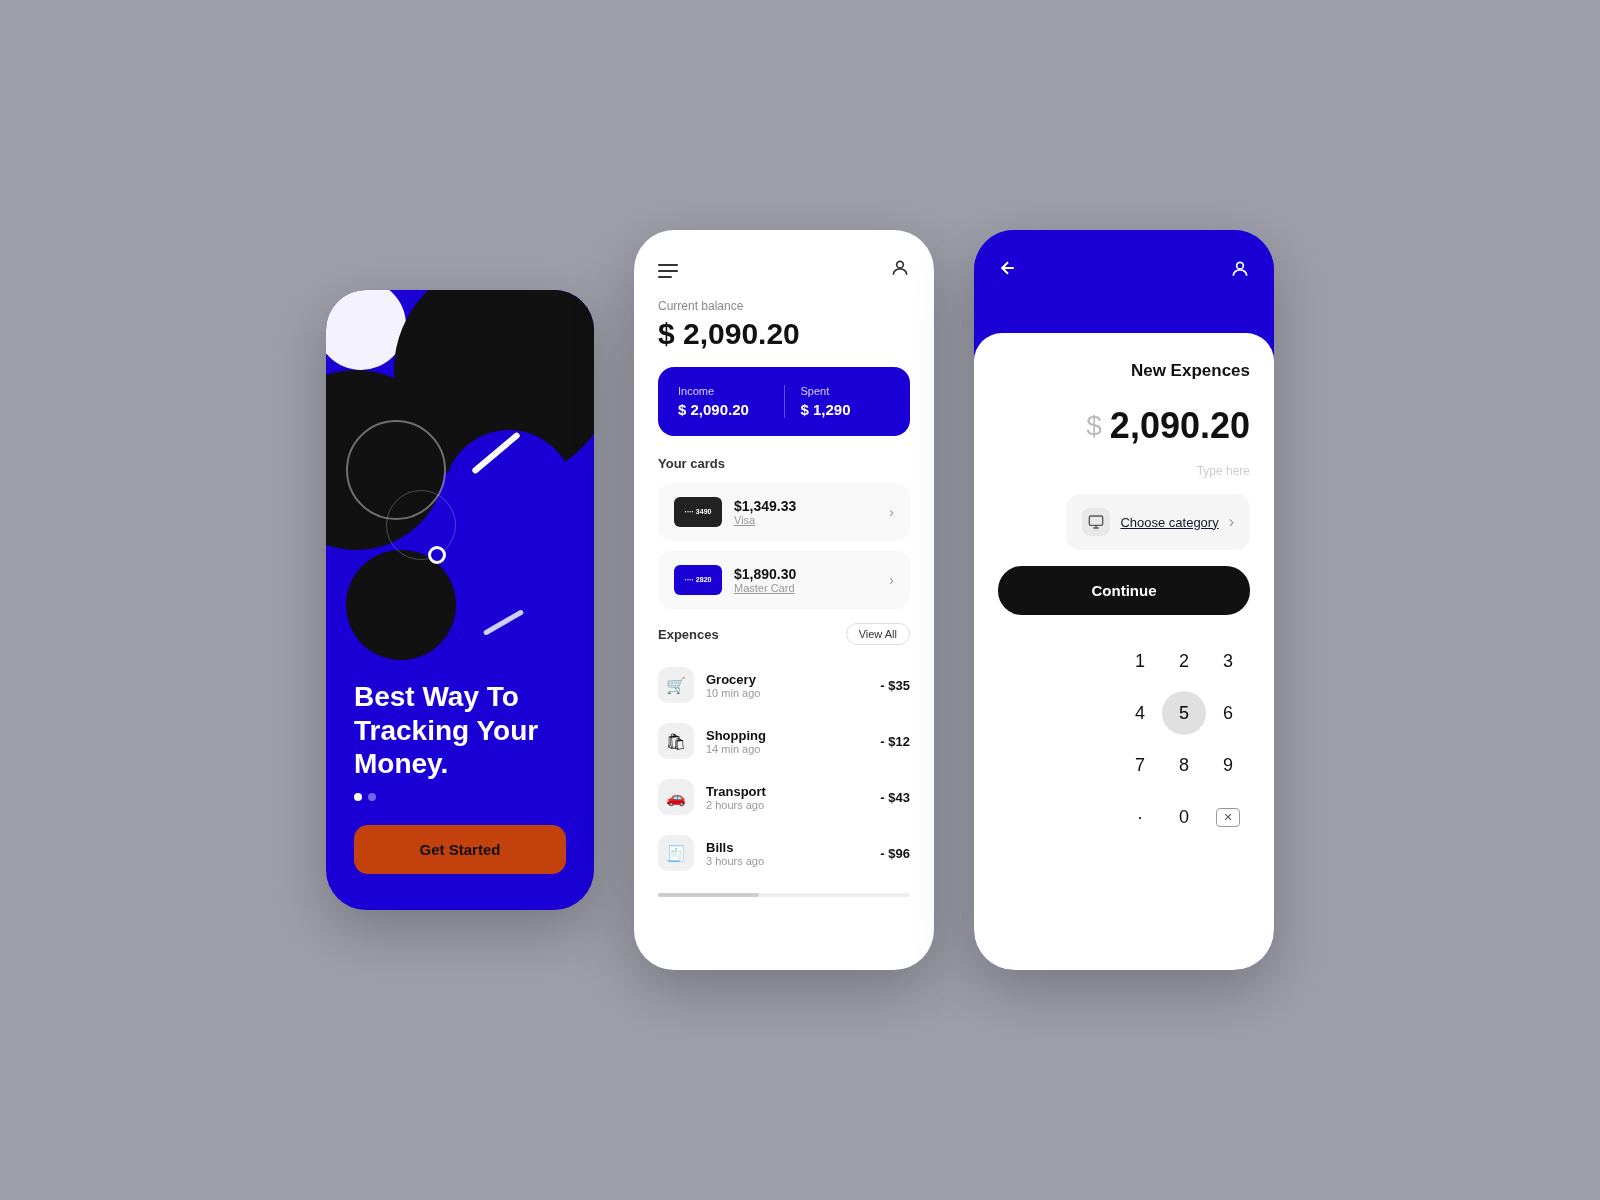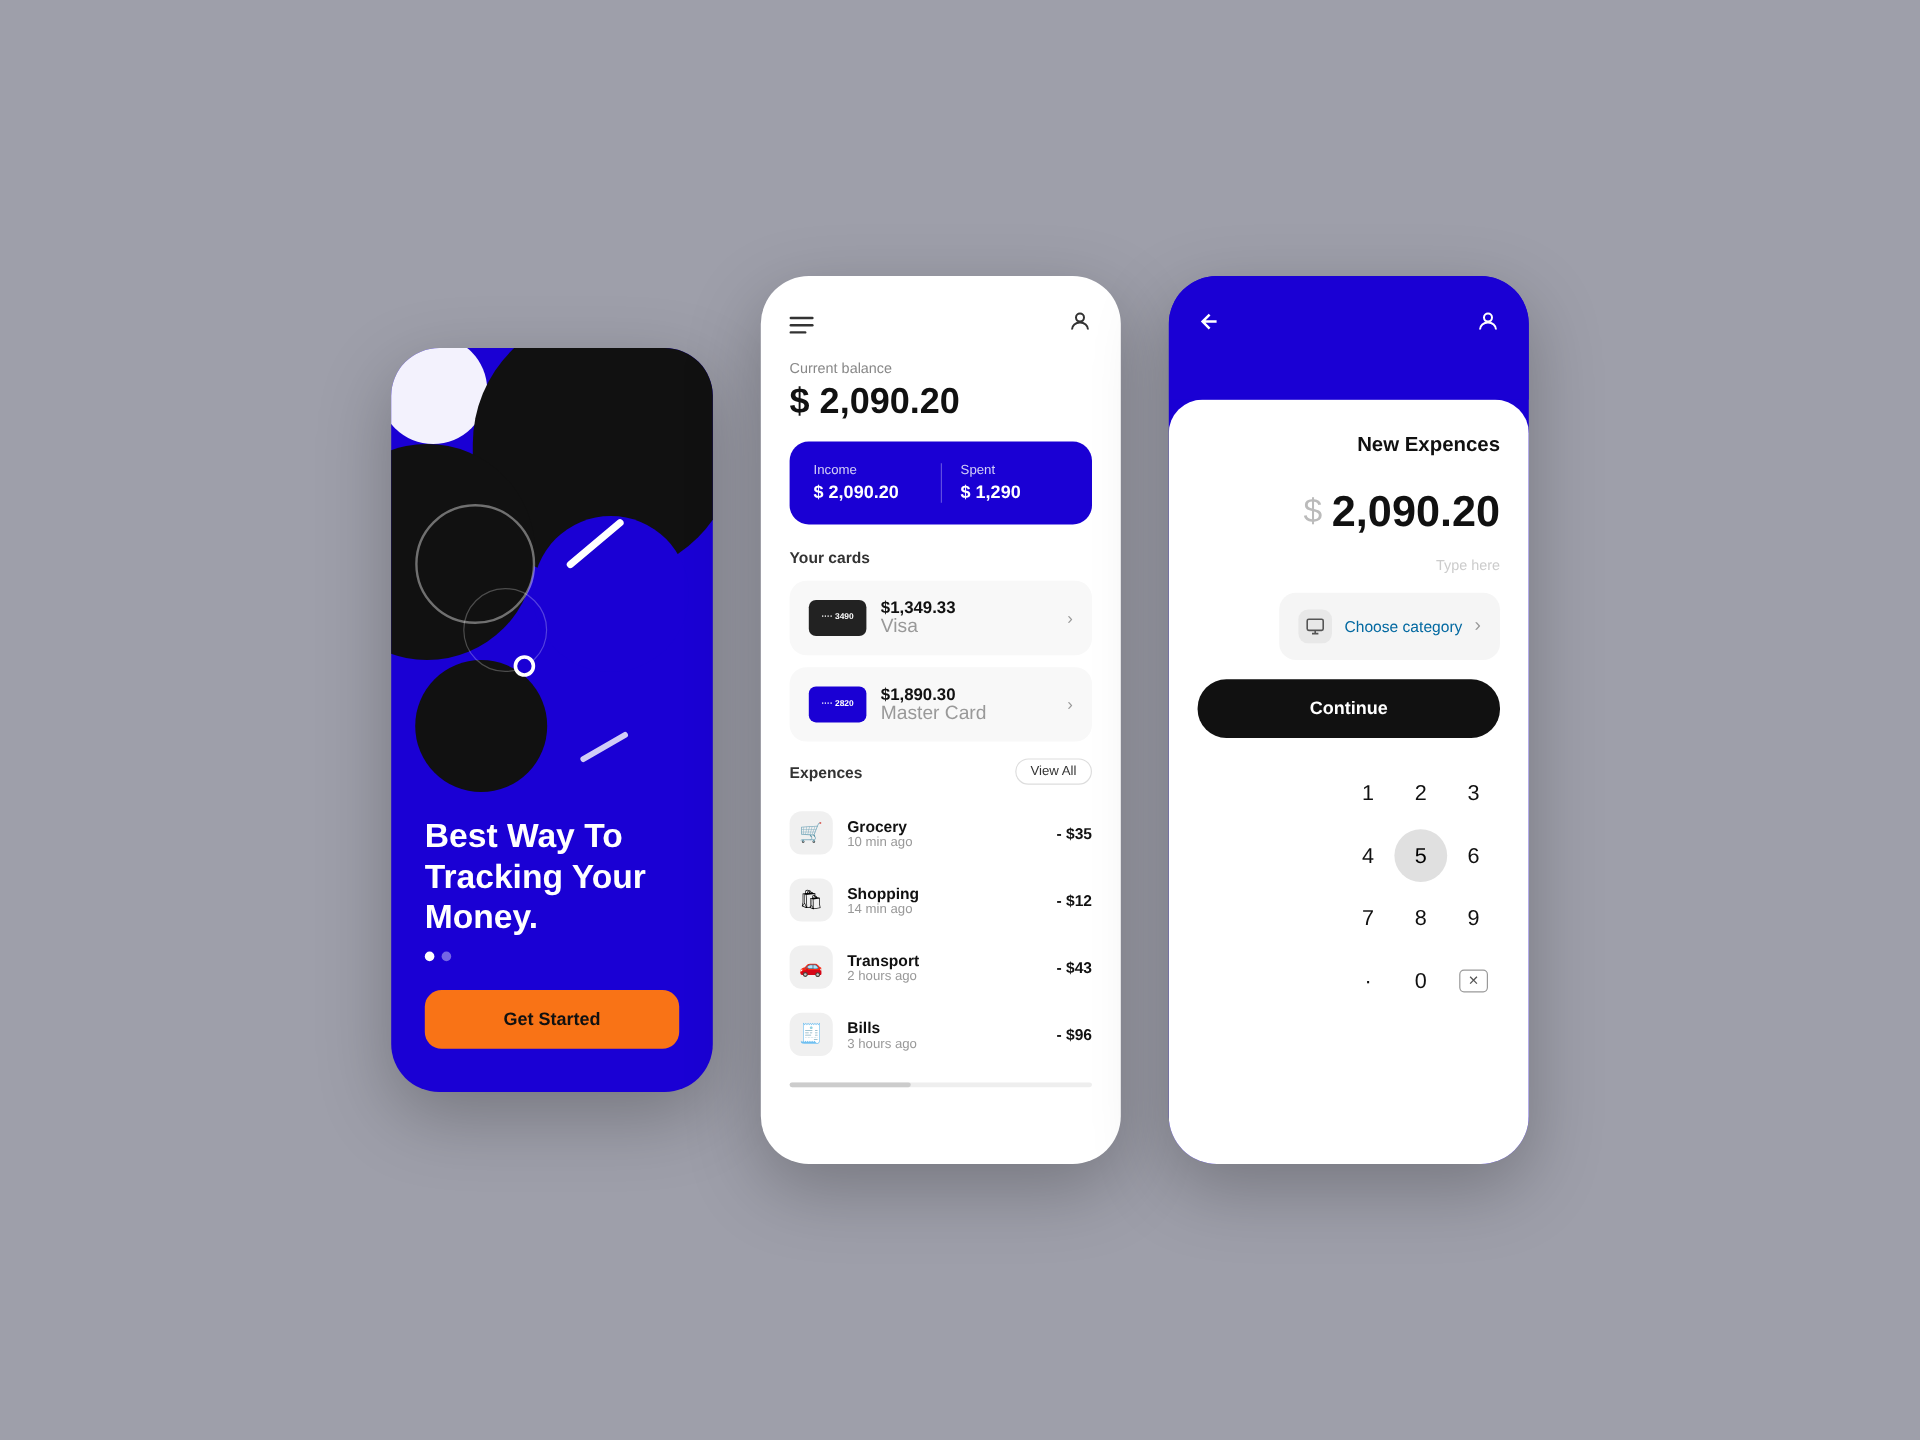--- a/index.html
+++ b/index.html
@@ -148,21 +148,21 @@
       background: rgba(255,255,255,0.4);
     }
 
     .dot-indicator.active {
       background: #fff;
     }
 
     .get-started-btn {
       width: 100%;
       padding: 16px;
-      background: #f97316;
+      background: #c2410c;
       border: none;
       border-radius: 14px;
       font-size: 15px;
       font-weight: 700;
       color: #111;
       cursor: pointer;
       text-align: center;
     }
 
     
@@ -295,22 +295,23 @@
       flex: 1;
     }
 
     .card-amount {
       font-size: 14px;
       font-weight: 700;
       color: #111;
     }
 
     .card-type {
-      font-size: 16px;
+      font-size: 11px;
       color: #999;
+      text-decoration: underline;
     }
 
     .chevron-right {
       font-size: 14px;
       color: #999;
     }
 
     .p2-expenses-header {
       display: flex;
       justify-content: space-between;
@@ -450,22 +451,23 @@
       border-radius: 8px;
       display: flex;
       align-items: center;
       justify-content: center;
       font-size: 14px;
     }
 
     .category-label {
       flex: 1;
       font-size: 13px;
-      color: #0369a1;
+      color: #0f172a;
       font-weight: 500;
+      text-decoration: underline;
     }
 
     .p3-continue-btn {
       width: 100%;
       padding: 16px;
       background: #111;
       border: none;
       border-radius: 24px;
       font-size: 15px;
       font-weight: 700;

